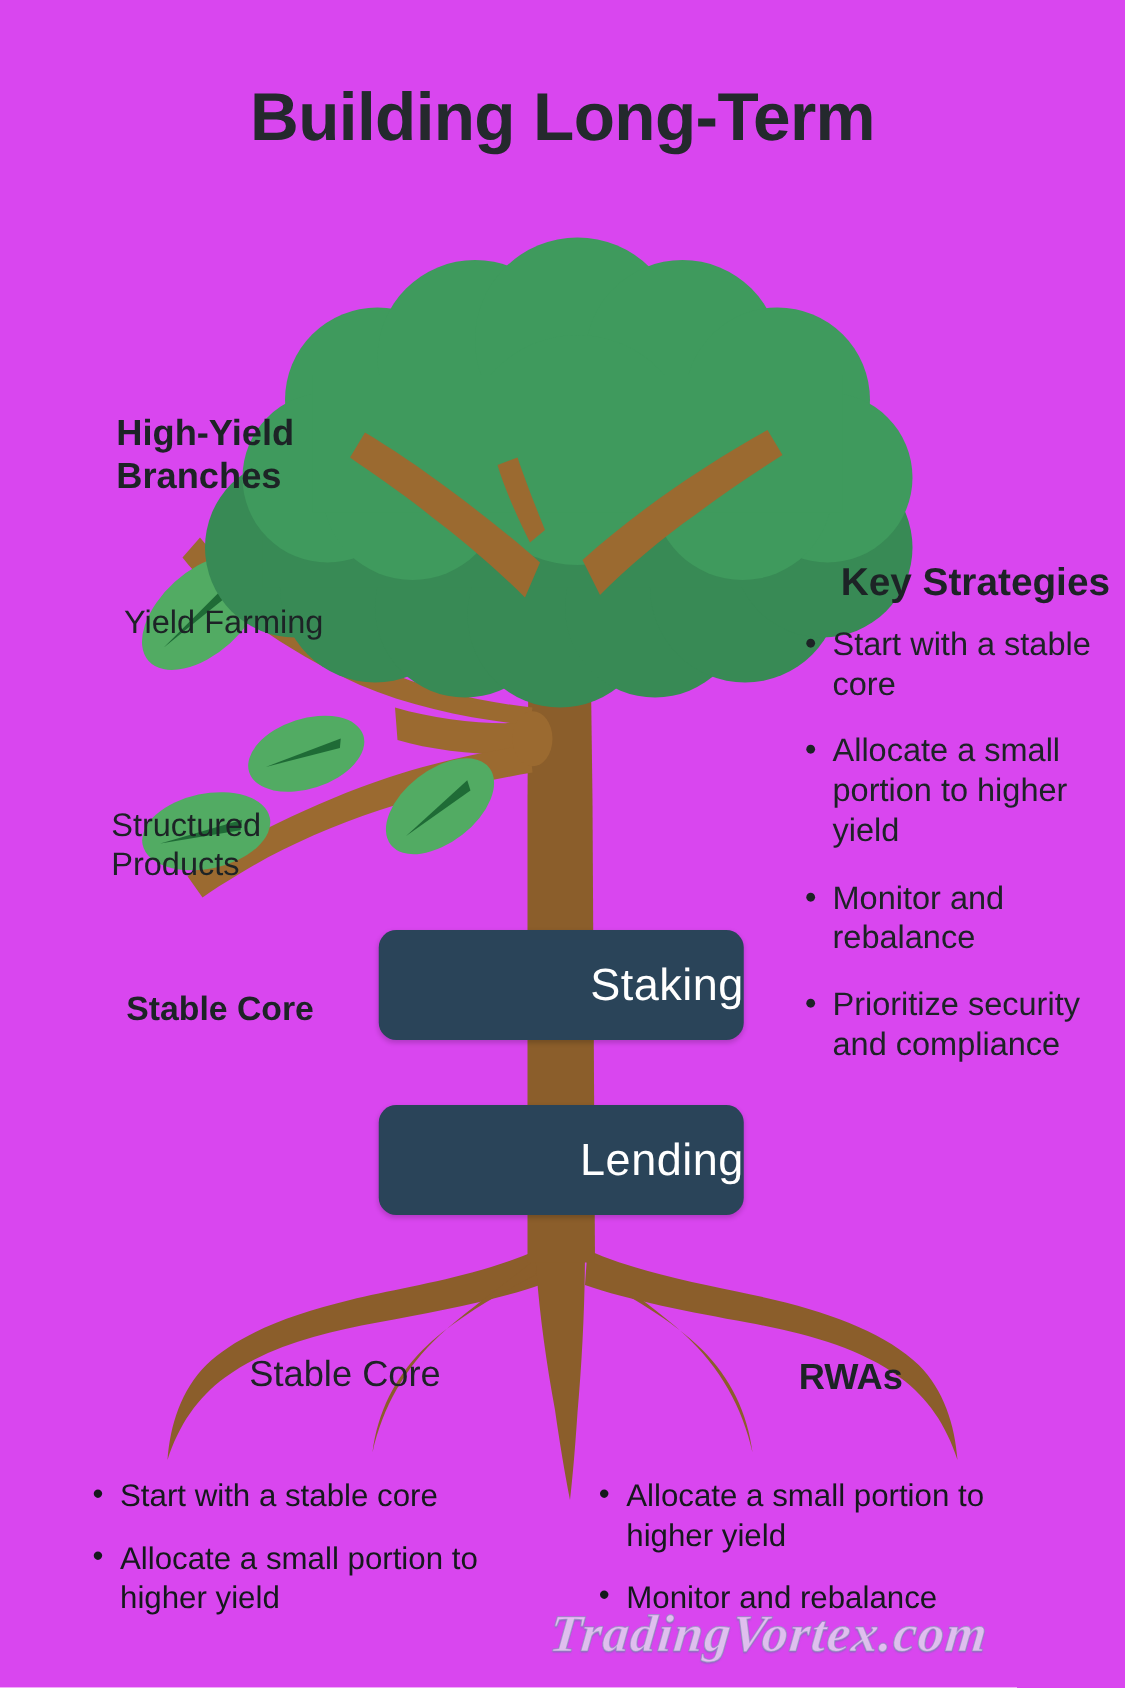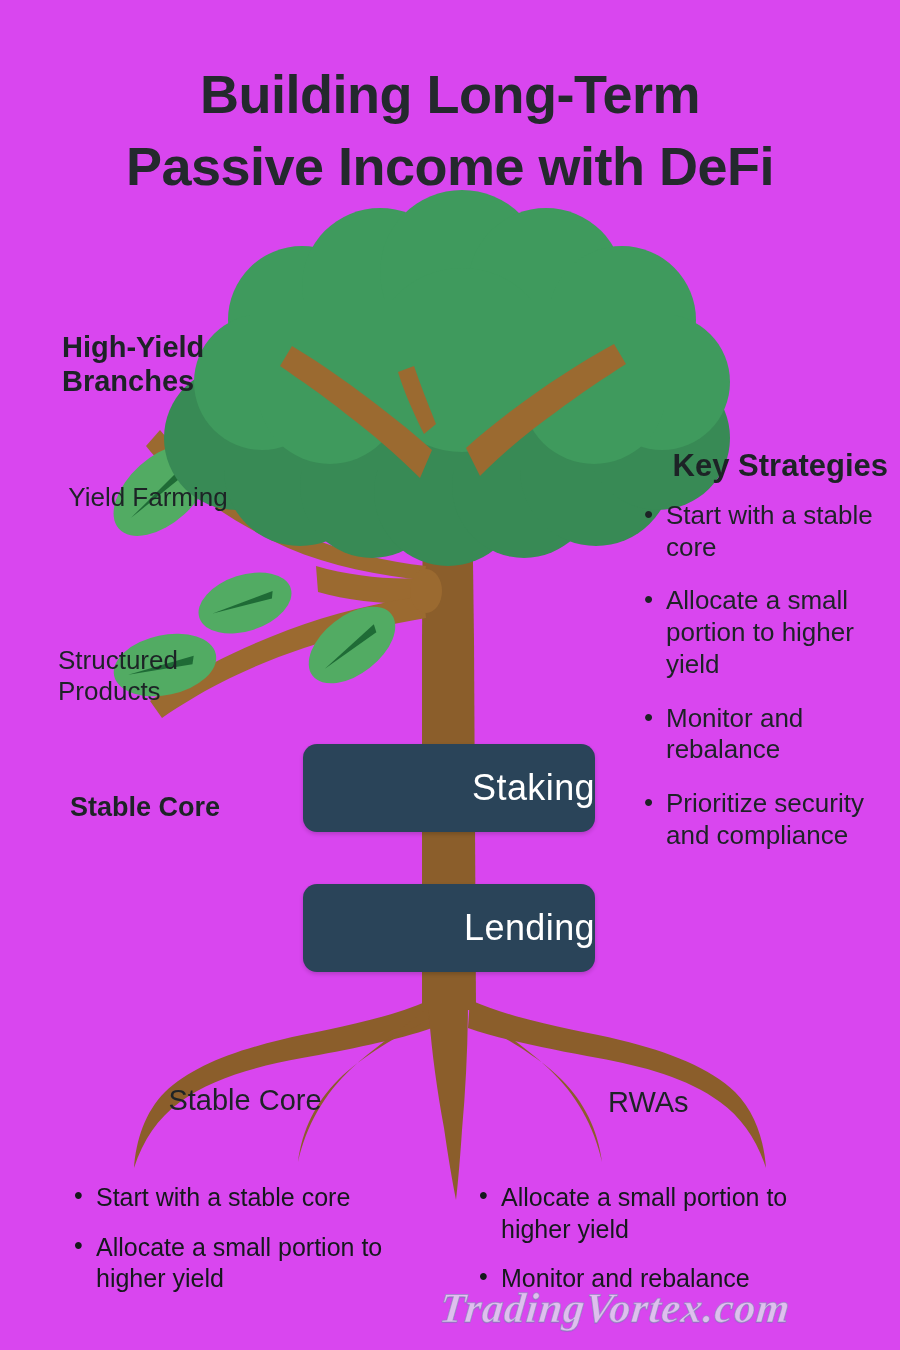--- a/index.html
+++ b/index.html
@@ -43,20 +43,21 @@
     height: 1350px;
     pointer-events: none;
   }
 
   
   .side-label {
     position: absolute;
     font-weight: 700;
     color: #1d2326;
     line-height: 1.18;
+    margin-left: 31px;
   }
   .side-label.thin { font-weight: 400; }
 
   #label-high-yield {
     left: 62px;
     top: 330px;
     width: 230px;
     font-size: 29px;
     font-weight: 700;
   }
@@ -89,21 +90,21 @@
     font-size: 29px;
     font-weight: 400;
     text-align: center;
     line-height: 1.25;
   }
   #label-rwas {
     left: 608px;
     top: 1085px;
     width: 160px;
     font-size: 29px;
-    font-weight: 400;
+    font-weight: 700;
   }
 
   
   .core-box {
     position: absolute;
     background: #2a4459;
     border-radius: 14px;
     display: flex;
     align-items: center;
     justify-content: flex-end;
@@ -357,21 +358,20 @@
                C 488 428, 514 408, 540 390
                C 566 372, 592 356, 614 344
                L 626 364
                C 604 378, 580 394, 556 412
                C 530 430, 502 454, 480 476 Z"></path>
     </g>
   </svg>
 
   <div id="title-block">
     <span class="tline">Building Long-Term</span>
-    <span class="tline">Passive Income with DeFi</span>
   </div>
 
   <div class="side-label" id="label-high-yield">High-Yield Branches</div>
 
   <div class="side-label thin" id="label-structured">Structured Products</div>
 
   <div class="side-label thin" id="label-yield-farming">Yield Farming</div>
 
   <div class="side-label" id="label-stable-core-mid">Stable Core</div>
 

